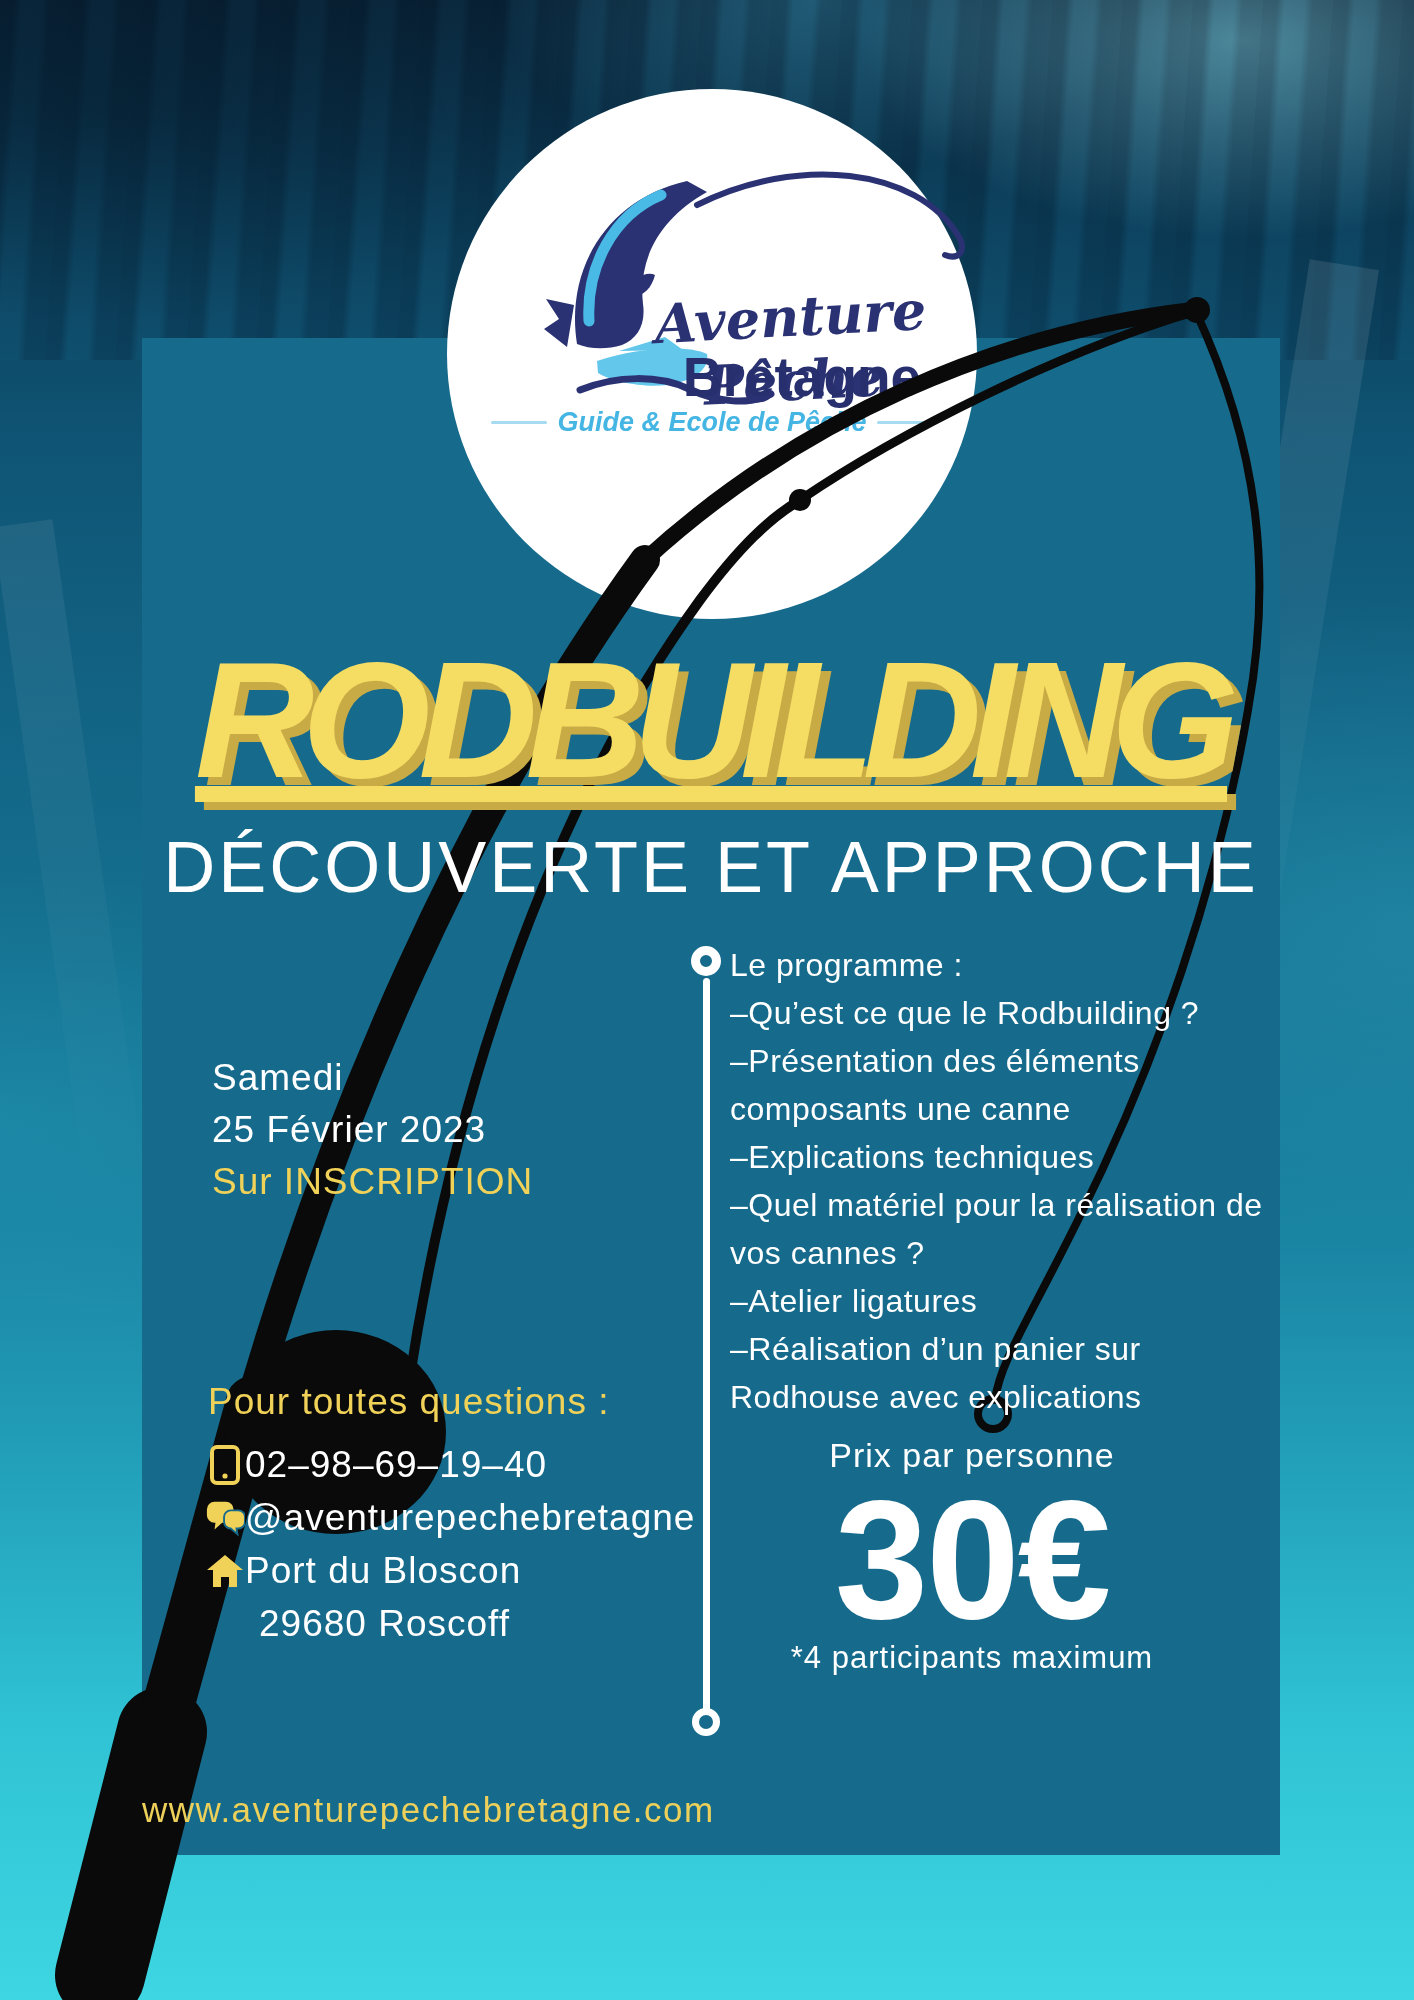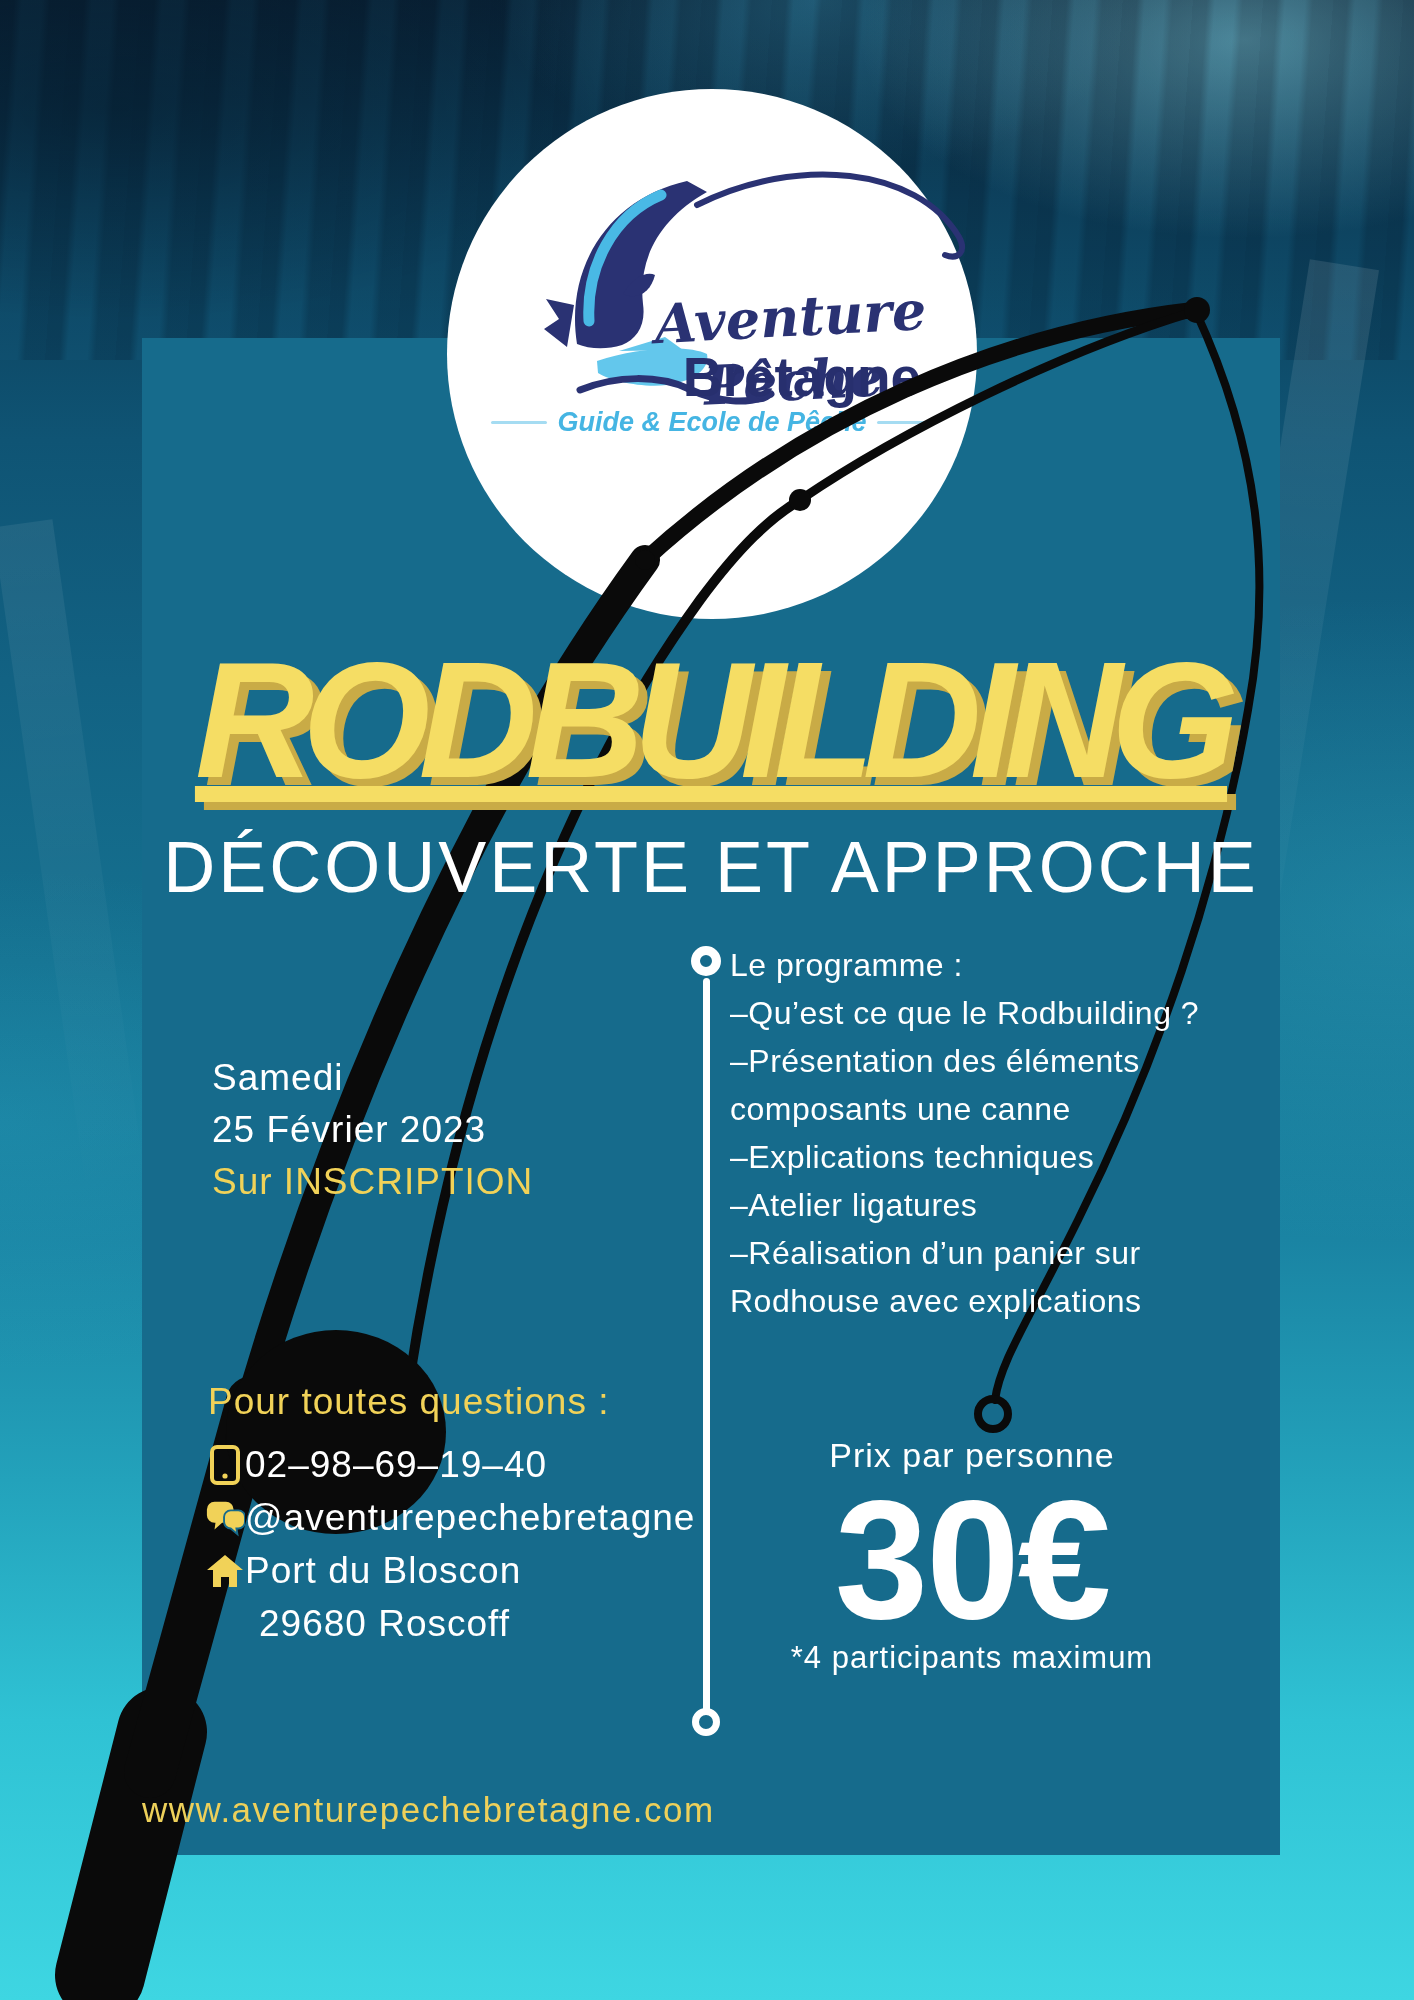--- a/index.html
+++ b/index.html
@@ -175,20 +175,21 @@
 
     <div class="tl-ring-top"></div>
     <div class="tl-line"></div>
     <div class="tl-ring-bottom"></div>
 
     <div class="program">
       <div class="pline">Le programme :</div>
       <div class="pline">–Qu’est ce que le Rodbuilding ?</div>
       <div class="pline">–Présentation des éléments composants une canne</div>
       <div class="pline">–Explications techniques</div>
+      <div class="pline">–Quel matériel pour la réalisation de vos cannes ?</div>
       <div class="pline">–Atelier ligatures</div>
       <div class="pline">–Réalisation d’un panier sur Rodhouse avec explications</div>
     </div>
 
     <div class="price-block">
       <div class="price-label">Prix par personne</div>
       <div class="price-amount">30€</div>
       <div class="price-note">*4 participants maximum</div>
     </div>
 

